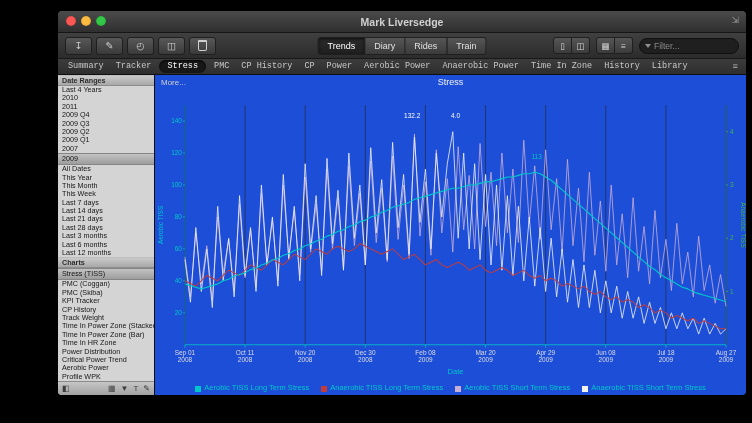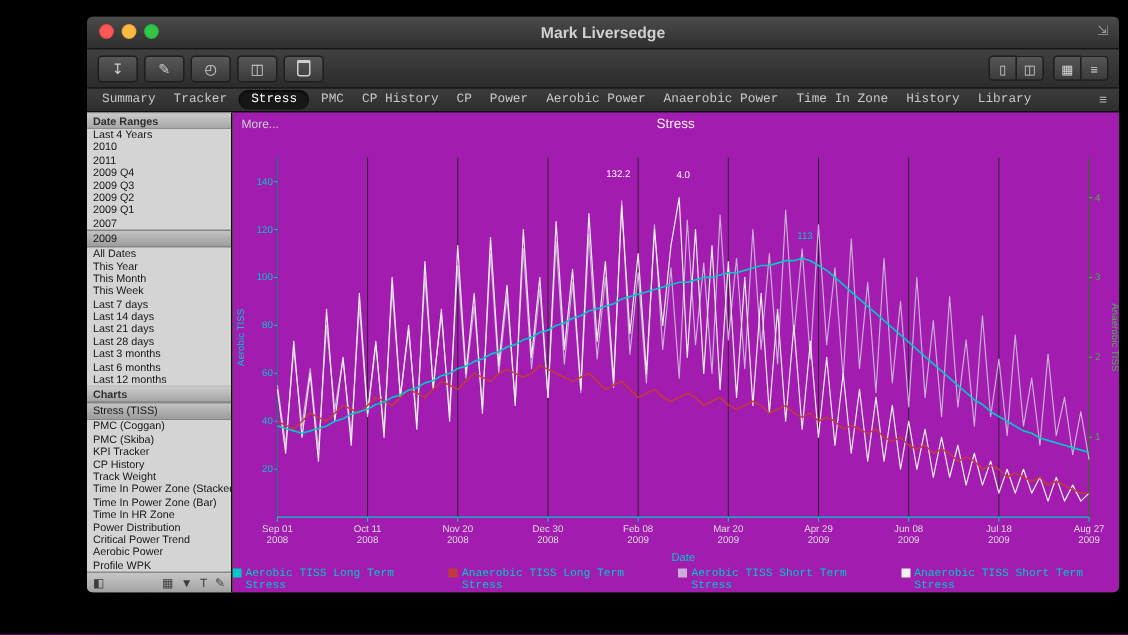--- a/index.html
+++ b/index.html
@@ -40,27 +40,27 @@
   .tab-menu{color:#b5b5b5;font-size:9px;padding:0 4px;}
   
   .content{flex:1;min-height:0;display:flex;}
   .sidebar{width:96px;flex:none;background:#d4d4d4;position:relative;overflow:hidden;border-right:1px solid #0c0c0c;}
   .side-header{font-size:7.2px;font-weight:bold;color:#2f2f2f;background:linear-gradient(#cacaca,#a8a8a8);border-top:1px solid #bdbdbd;border-bottom:1px solid #8d8d8d;height:9px;line-height:9px;padding:0 4px;}
   .side-row{font-size:7.2px;color:#161616;height:8.4px;line-height:8.4px;padding-left:4px;white-space:nowrap;overflow:hidden;}
   .side-row.sel{background:linear-gradient(#c2c2c2,#9d9d9d);border-top:1px solid #858585;border-bottom:1px solid #858585;height:10px;line-height:9px;}
   .side-footer{position:absolute;bottom:0;left:0;right:0;height:13px;background:linear-gradient(#c6c6c6,#a2a2a2);border-top:1px solid #8a8a8a;display:flex;align-items:center;gap:5px;padding:0 4px;font-size:8px;color:#3d3d3d;}
   .side-ico.push{margin-left:auto;}
   
-  .main{flex:1;min-width:0;background:#a21caf;display:flex;flex-direction:column;}
+  .main{flex:1;min-width:0;background:#1d4ed8;display:flex;flex-direction:column;}
   .chart-head{height:14px;flex:none;position:relative;display:flex;align-items:center;}
   .more{font-size:8px;color:#cfcfcf;margin-left:6px;position:relative;z-index:2;}
   .chart-title{position:absolute;left:0;right:0;text-align:center;font-size:9px;color:#f2f2f2;}
   #chart-svg{flex:1;width:100%;display:block;min-height:0;}
   .legend{height:16px;flex:none;display:flex;align-items:center;justify-content:center;gap:12px;}
-  .leg-item{display:flex;align-items:flex-start;gap:3px;font-family:Liberation Mono, monospace;}
+  .leg-item{display:flex;align-items:flex-end;gap:3px;}
   .leg-sq{width:6px;height:6px;display:inline-block;}
   .leg-label{font-size:7.5px;}
 </style>
 </head>
 <body>
 
 <div class="window">
   <div class="titlebar">
     <div class="traffic">
       <span class="tl red"></span>
@@ -73,32 +73,42 @@
 
   <div class="toolbar">
     <div class="tool-left" id="tool-left">
         <div class="tool-btn">↧</div>
         <div class="tool-btn">✎</div>
         <div class="tool-btn">◴</div>
         <div class="tool-btn">◫</div>
         <div class="tool-btn">
           <span class="trash-glyph"></span>
         </div>
+      </div>
+    <div class="seg-views" id="seg-views">
+        <div class="segbtn active">Trends</div>
+        <div class="segbtn">Diary</div>
+        <div class="segbtn">Rides</div>
+        <div class="segbtn">Train</div>
       </div>
     <div class="tool-right">
       <div id="tool-right-segs">
           <div class="miniseg">
             <div class="minibtn">▯</div>
             <div class="minibtn">◫</div>
           </div>
           <div class="miniseg">
             <div class="minibtn">▦</div>
             <div class="minibtn">≡</div>
           </div>
         </div>
+      <div class="filter">
+        <span class="funnel"></span>
+        <input placeholder="Filter..." style="">
+      </div>
     </div>
   </div>
 
   <div class="tabbar">
     <div class="tabs" id="tabs">
         <div class="tab">Summary</div>
         <div class="tab">Tracker</div>
         <div class="tab active">Stress</div>
         <div class="tab">PMC</div>
         <div class="tab">CP History</div>

